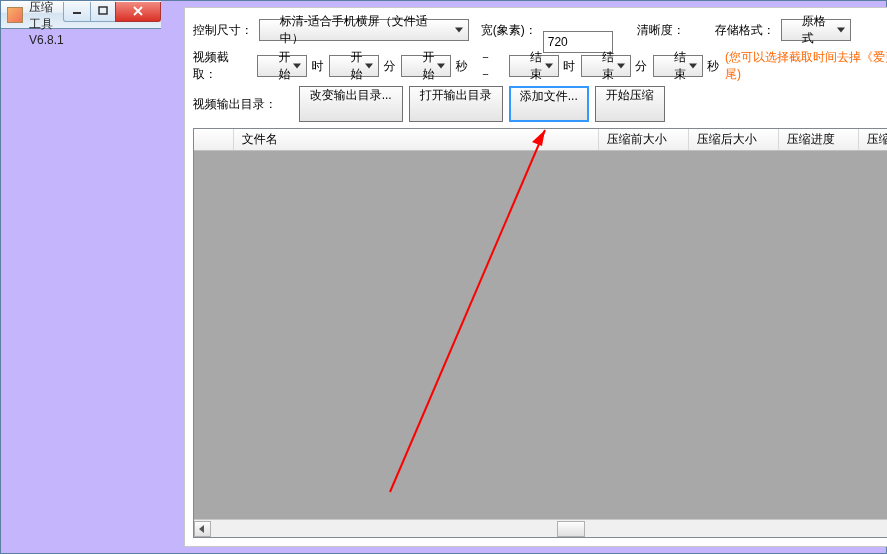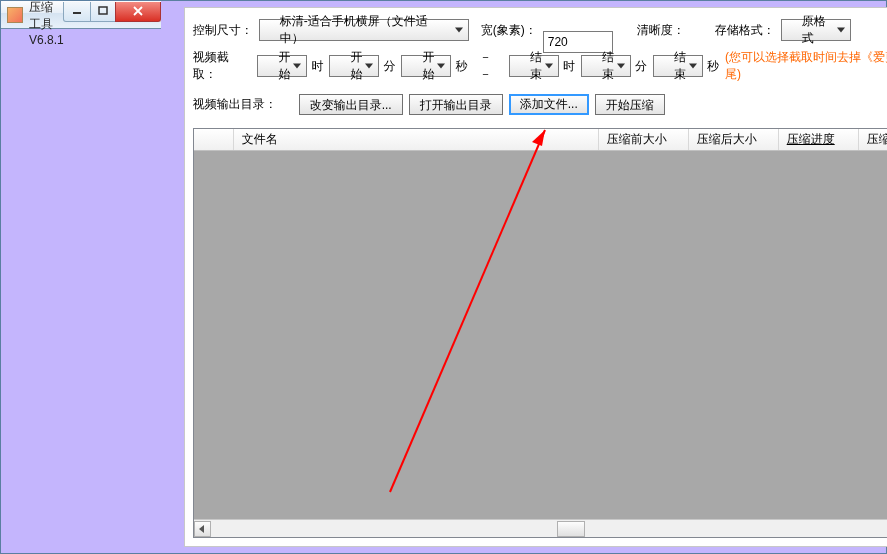--- a/index.html
+++ b/index.html
@@ -23,35 +23,35 @@
 .lbl { margin-right: 6px; }
 .sel { height: 22px; border: 1px solid #7a7a7a; background: linear-gradient(#fff,#e8e8e8); padding: 0 18px 0 20px; position: relative; display: inline-flex; align-items: center; cursor: pointer; }
 .sel::after { content: ""; position: absolute; right: 5px; top: 50%; width: 0; height: 0; border-left: 4px solid transparent; border-right: 4px solid transparent; border-top: 5px solid #333; transform: translateY(-50%); }
 .txt { height: 22px; border: 1px solid #7a7a7a; padding: 0 4px; display: inline-flex; align-items: center; background: #fff; margin-top: 24px; }
 .txt.wide { flex: 1; }
 .gap { width: 12px; }
 .unit { margin: 0 6px 0 4px; }
 .dash { margin: 0 6px; }
 .orange { color: #ff6600; }
 
-.btn { height: 21px; border: 1px solid #707070; background: linear-gradient(#fdfdfd,#e4e4e4); padding: 0 10px; display: inline-flex; align-items: flex-end; cursor: pointer; margin-left: 6px; }
+.btn { height: 36px; border: 1px solid #707070; background: linear-gradient(#fdfdfd,#e4e4e4); padding: 0 10px; display: inline-flex; align-items: flex-start; cursor: pointer; margin-left: 6px; }
 .btn.hl { border: 2px solid #3399ff; padding: 0 9px; }
 
 .row.output { margin-top: 2px; margin-bottom: 10px; }
 .row.output .lbl { margin-right: 16px; }
 .row.output .txt { margin-right: auto; min-width: 360px; }
 
 .gridwrap { flex: 1; border: 1px solid #828790; background: #a8a8a8; position: relative; overflow: hidden; }
 .gridhead { display: flex; background: linear-gradient(#fff,#f0f0f0); border-bottom: 1px solid #c0c0c0; height: 22px; }
 .gh { border-right: 1px solid #d8d8d8; padding: 0 8px; display: flex; align-items: center; }
 .gh.c0 { width: 40px; }
 .gh.c1 { width: 365px; }
 .gh.c2 { width: 90px; }
 .gh.c3 { width: 90px; }
-.gh.c4 { width: 80px; text-decoration: underline; }
+.gh.c4 { width: 80px; }
 .gh.c5 { width: 80px; }
 .gh.c6 { flex: 1; border-right: none; }
 
 .gridbody { position: absolute; top: 22px; left: 0; right: 0; bottom: 18px; background: #a8a8a8; }
 
 .hscroll { position: absolute; left: 0; right: 18px; bottom: 0; height: 18px; background: #f0f0f0; border-top: 1px solid #c8c8c8; display: flex; align-items: center; }
 .hscroll .arrow { width: 17px; height: 16px; border: 1px solid #b0b0b0; background: linear-gradient(#fdfdfd,#e0e0e0); display: flex; align-items: center; justify-content: center; cursor: pointer; }
 .hscroll .track { flex: 1; height: 16px; position: relative; }
 .hscroll .thumb { position: absolute; left: 48%; top: 0; width: 28px; height: 16px; border: 1px solid #b0b0b0; background: linear-gradient(#fdfdfd,#e0e0e0); cursor: pointer; }
 .sbcorner { position: absolute; right: 0; bottom: 0; width: 18px; height: 18px; background: #f0f0f0; border-top: 1px solid #c8c8c8; border-left: 1px solid #c8c8c8; }

